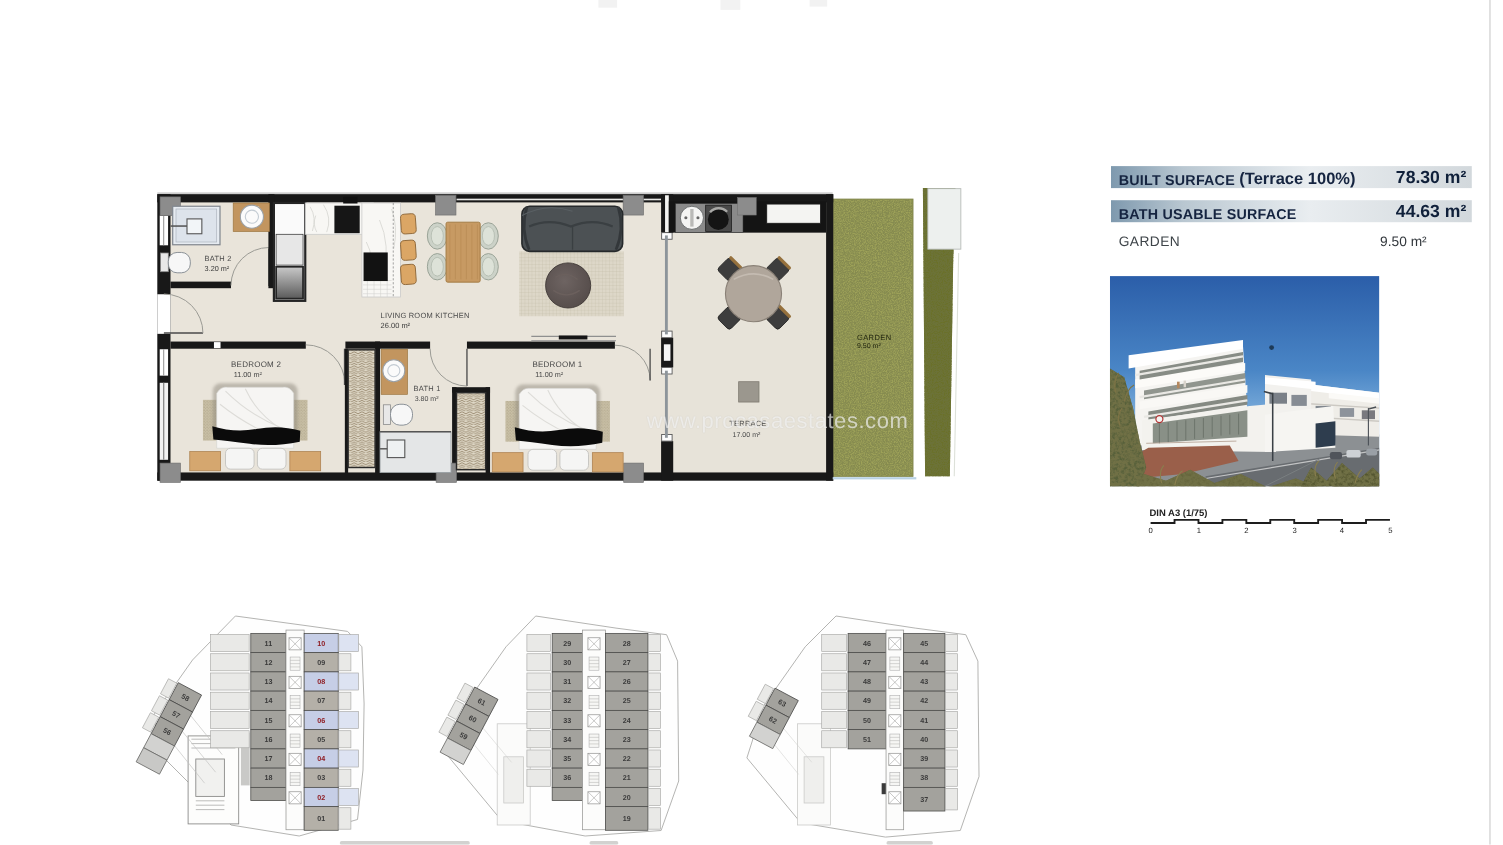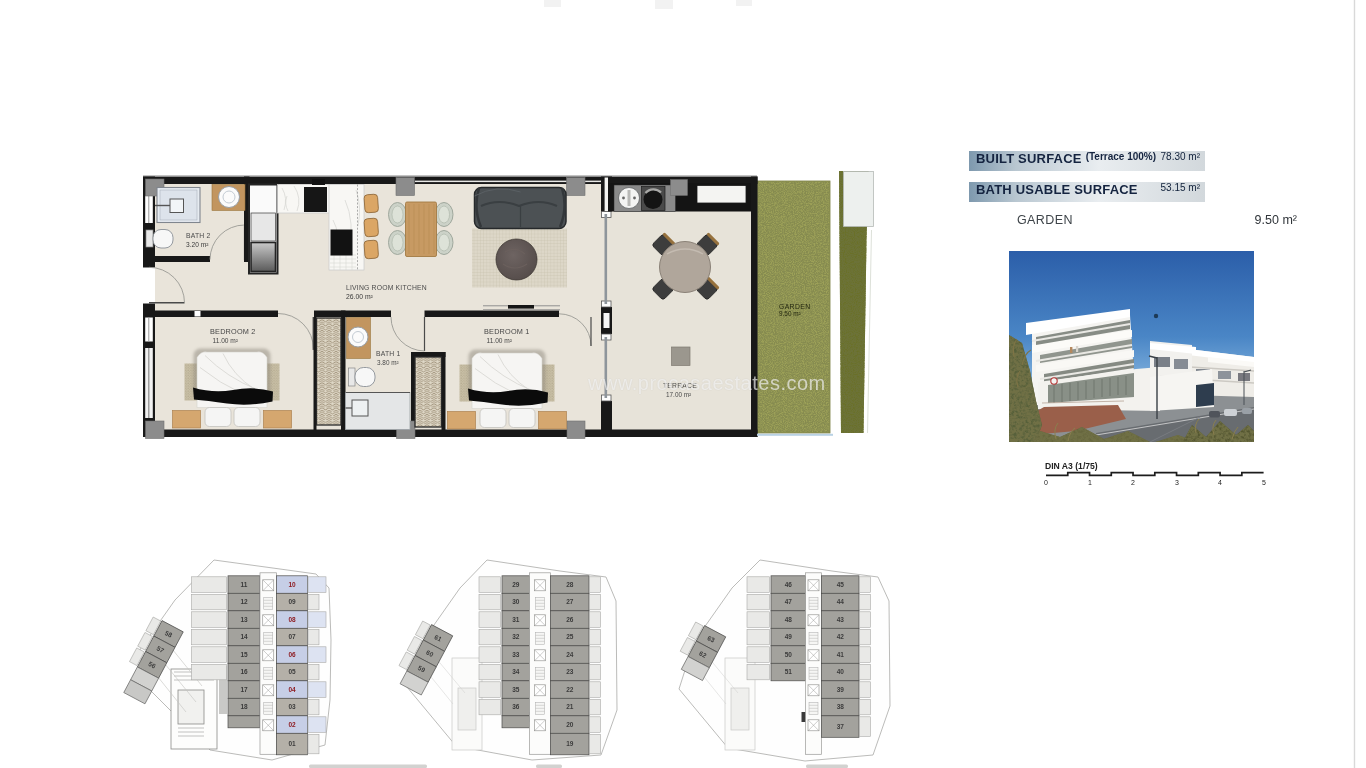--- a/index.html
+++ b/index.html
@@ -1,20 +1,20 @@
 <!DOCTYPE html>
 <html><head><meta charset="utf-8">
 <style>
 html,body{margin:0;padding:0;background:#ffffff;overflow:hidden}
 body{font-family:"Liberation Sans",sans-serif;width:1366px;height:768px;position:relative}
 .abs{position:absolute}
-.bar{position:absolute;left:969px;width:236px;height:20px;background:linear-gradient(90deg,#7e99ae 0%,#b9c7d1 20%,#e9edf0 55%,#d2d8dc 100%);display:flex;align-items:flex-start}
+.bar{position:absolute;left:1010px;width:328px;height:20px;background:linear-gradient(90deg,#7e99ae 0%,#b9c7d1 20%,#e9edf0 55%,#d2d8dc 100%);display:flex;align-items:flex-end}
 .bar .t{font-weight:bold;font-size:13px;color:#152440;letter-spacing:0.2px;padding-left:7px}
-.bar .s{font-size:10px;color:#152440;font-weight:bold;padding-left:4px}
-.bar .v{margin-left:auto;font-weight:normal;font-size:10px;color:#10203a;padding-right:5px}
+.bar .s{font-size:15px;color:#152440;font-weight:bold;padding-left:4px}
+.bar .v{margin-left:auto;font-weight:bold;font-size:16px;color:#10203a;padding-right:5px}
 </style></head>
 <body>
 <svg class="abs" style="left:0;top:0" width="1366" height="768" viewBox="0 0 1366 768">
 <defs>
 <linearGradient id="gcab" x1="0" y1="0" x2="0" y2="1">
         <stop offset="0" stop-color="#c9c9c9"></stop>
         <stop offset="1" stop-color="#5a5a5a"></stop>
       </linearGradient>
 <pattern id="rug" width="3.2" height="3.2" patternUnits="userSpaceOnUse">
         <rect width="3.2" height="3.2" fill="#ddd7c8"></rect>
@@ -730,21 +730,21 @@
 </svg>
 
 <div class="bar" style="top:151px">
     <span class="t">BUILT SURFACE</span>
     <span class="s">(Terrace 100%)</span>
     <span class="v">78.30 m²</span>
   </div>
 
 <div class="bar" style="top:181.5px">
     <span class="t">BATH USABLE SURFACE</span>
-    <span class="v">53.15 m²</span>
+    <span class="v">44.63 m²</span>
   </div>
 
 <div class="abs" style="left:1010px;top:211px;width:292px;height:18px;display:flex;align-items:center">
 <span style="font-size:12.5px;color:#3e4449;letter-spacing:0.4px;padding-left:7px">GARDEN</span>
 <span style="margin-left:auto;font-size:12.5px;color:#30353a;padding-right:5px">9.50 m²</span>
   </div>
 
 <div class="abs" style="left:588px;top:372px;font-size:20px;color:rgba(255,255,255,0.62);letter-spacing:0.5px;text-shadow:0 0 1px rgba(120,120,120,0.25)">www.procasaestates.com</div>
 
 </body></html>

